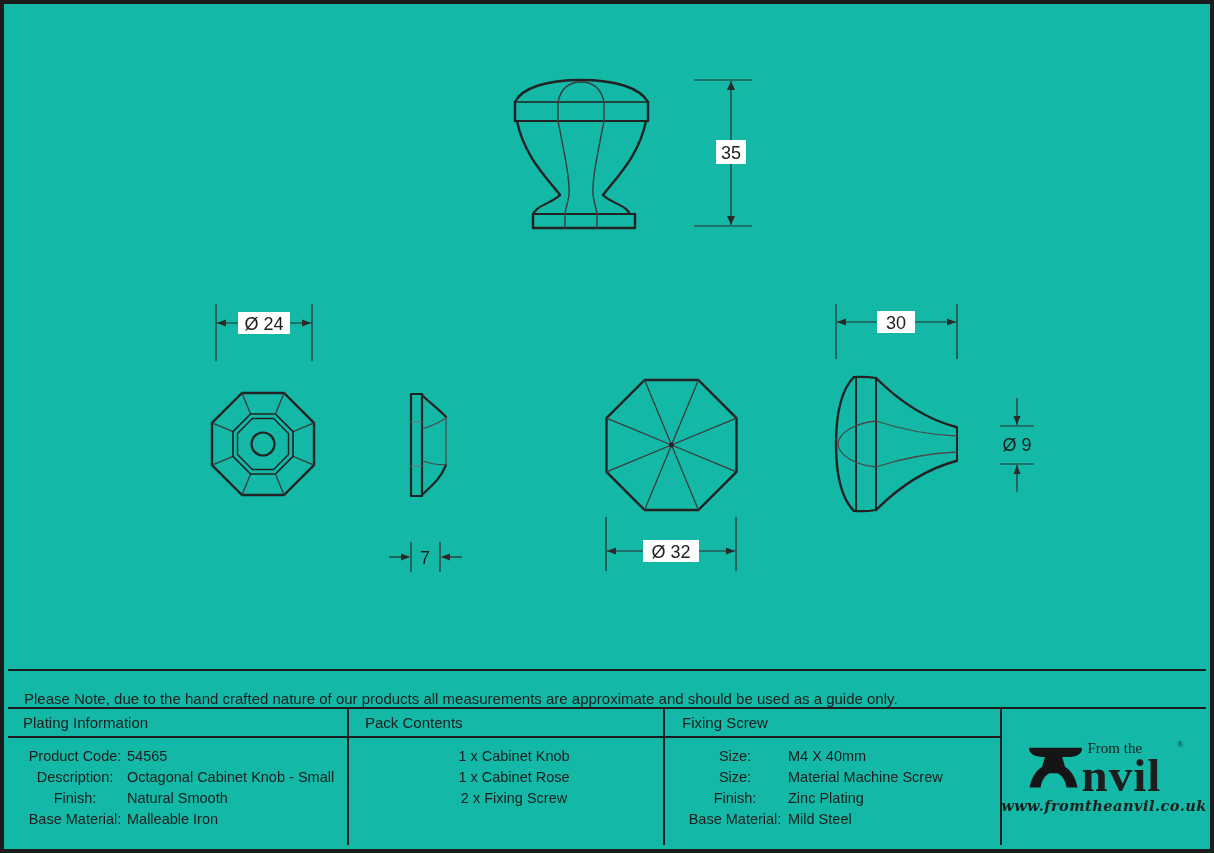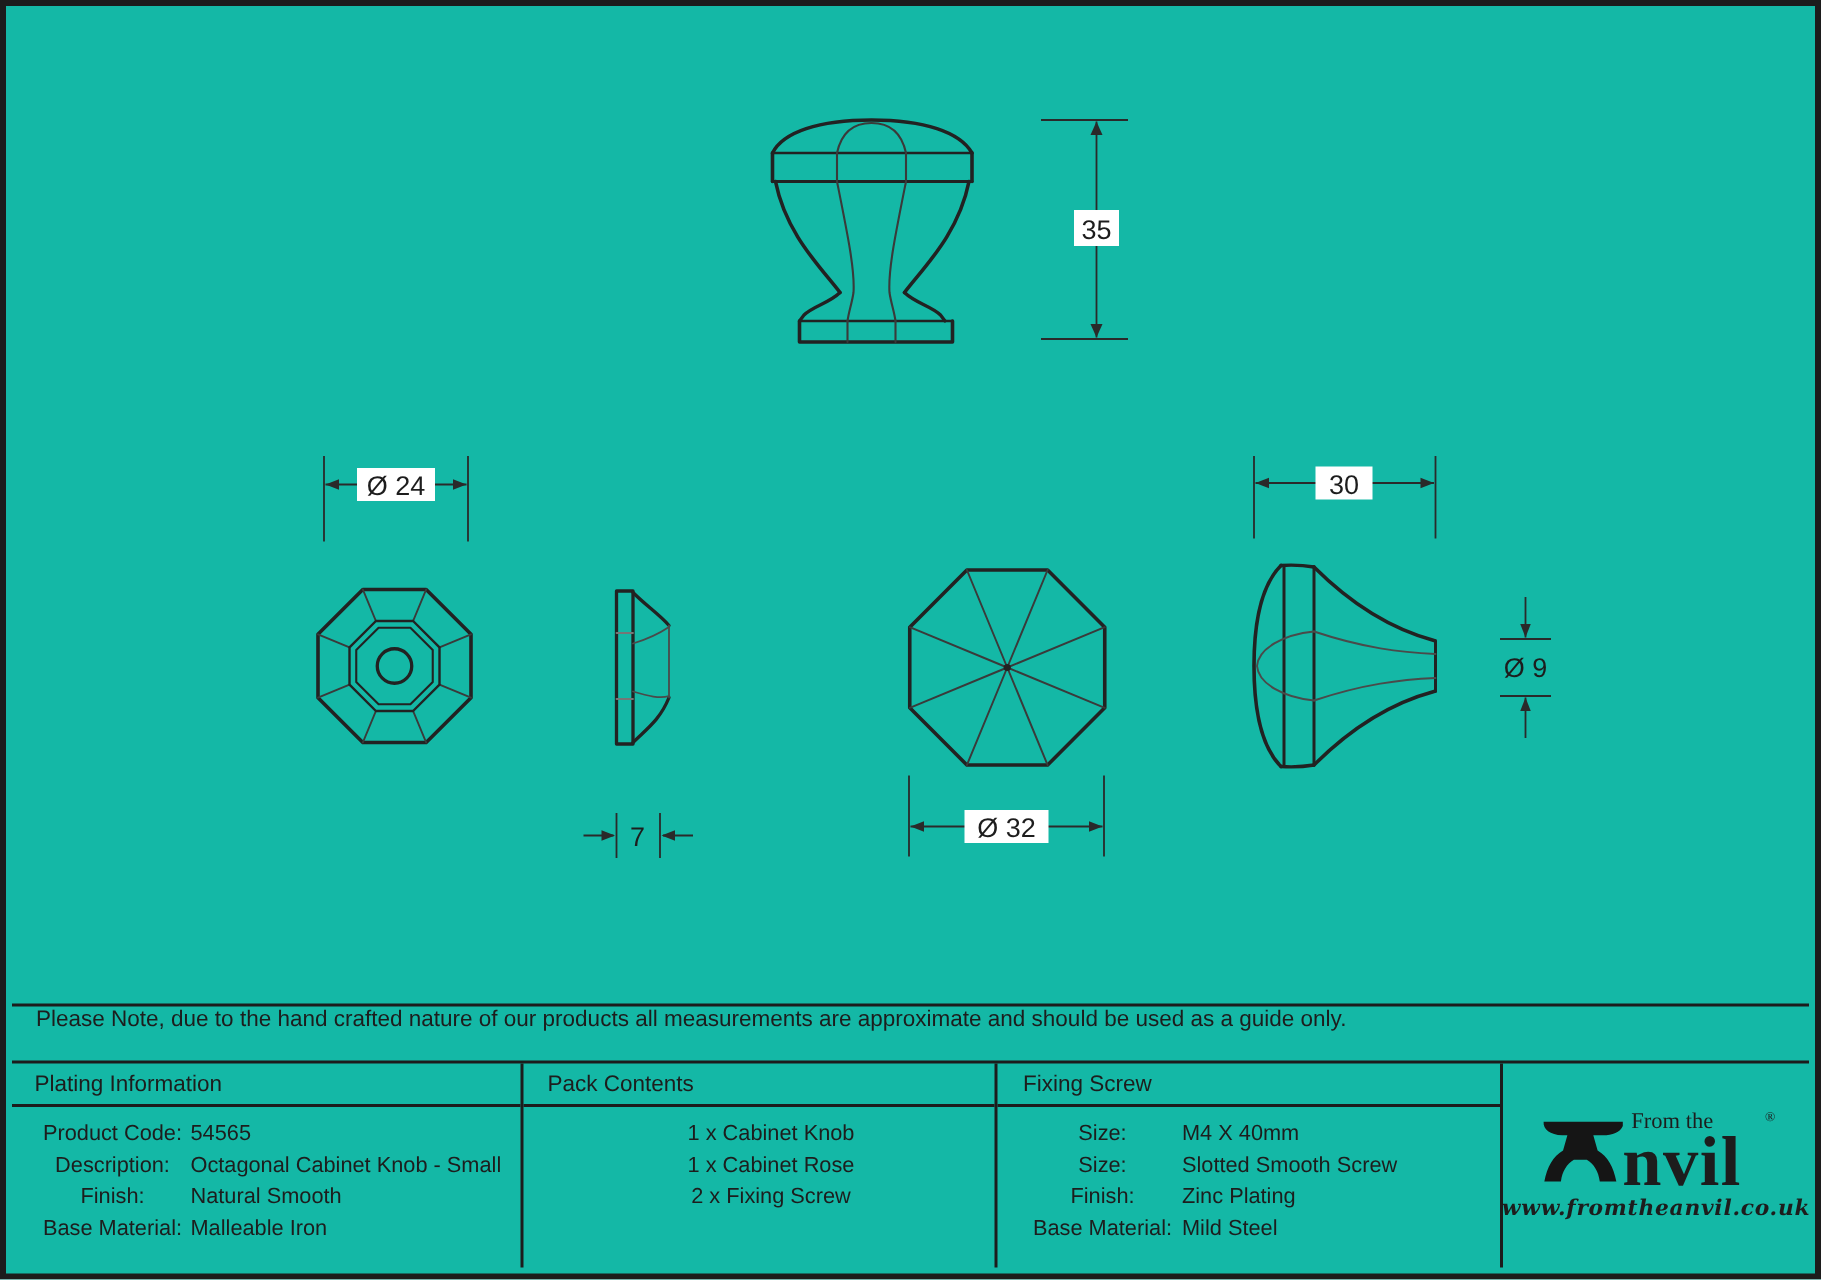--- a/index.html
+++ b/index.html
@@ -6,21 +6,21 @@
   .sheet {
     position:relative; width:1214px; height:853px; box-sizing:border-box;
     border:4px solid #1c1c1c; background:#14b8a6;
     font-family:"Liberation Sans", sans-serif; color:#1d1d1d; overflow:hidden;
   }
   .drawing-area { position:absolute; left:0; top:0; width:1214px; height:665px; }
   .drawing-area svg { display:block; width:100%; height:100%; }
 
   .note-row {
     position:absolute; left:4px; right:4px; top:665px; height:38px; box-sizing:border-box;
-    border-top:2px solid #1c1c1c; display:flex; align-items:flex-start;
+    border-top:2px solid #1c1c1c; display:flex; align-items:flex-end;
     padding-left:16px; font-size:15px;
   }
 
   .info-table {
     position:absolute; left:4px; right:4px; top:703px; bottom:4px; box-sizing:border-box;
     border-top:2px solid #1c1c1c;
     display:grid; grid-template-columns:341px 316px 337px 1fr;
   }
   .col { border-right:2px solid #1c1c1c; display:flex; flex-direction:column; min-width:0; }
   .col.last { border-right:none; }
@@ -255,21 +255,21 @@
 
     <div class="col col-fix">
       <div class="col-header pad3">Fixing Screw</div>
       <div class="col-body pad3">
         <div class="kv">
           <span class="k">Size:</span>
           <span class="v">M4 X 40mm</span>
         </div>
         <div class="kv">
           <span class="k">Size:</span>
-          <span class="v">Slotted Smooth Screw</span>
+          <span class="v">Material Machine Screw</span>
         </div>
         <div class="kv">
           <span class="k">Finish:</span>
           <span class="v">Zinc Plating</span>
         </div>
         <div class="kv">
           <span class="k">Base Material:</span>
           <span class="v">Mild Steel</span>
         </div>
       </div>

